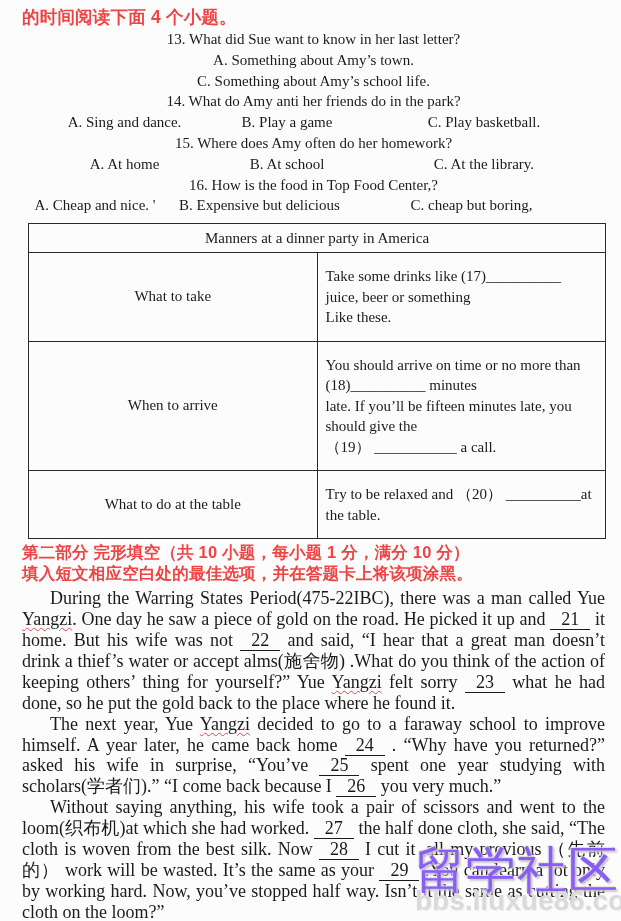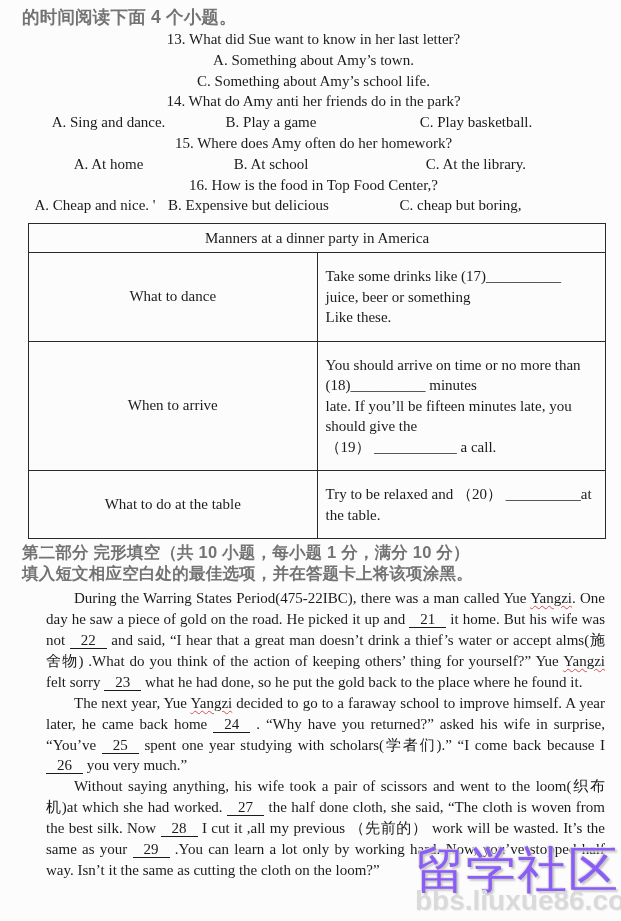--- a/index.html
+++ b/index.html
@@ -13,34 +13,34 @@
     padding: 5px 16px 0 22px;
     font-family: "Liberation Serif", serif;
     color: #1b1b1b;
   }
   
   .zh {
     font-family: "Liberation Sans", sans-serif;
     font-weight: 700;
     font-size: 16.5px;
     line-height: 21px;
-    color: #737373;
+    color: #ef4444;
     letter-spacing: 0.2px;
   }
   .zh-title { font-size: 17.5px; line-height: 24px; }
   
   .eline {
     font-size: 15px;
     line-height: 20.8px;
     white-space: nowrap;
     text-align: center;
   }
   .opt-row { display: grid; }
-  .cols-a { grid-template-columns: 173px 152px 1fr; }
-  .cols-b { grid-template-columns: 146px 148px 1fr; }
+  .cols-a { grid-template-columns: 173px 152px 1fr; margin-left: 16px; }
+  .cols-b { grid-template-columns: 146px 148px 1fr; gap: 11px; }
   
   table.ltable {
     border-collapse: collapse;
     width: 578px;
     margin: 7px 0 3px 6px;
     font-size: 15px;
     table-layout: fixed;
   }
   table.ltable td { border: 1px solid #2a2a2a; vertical-align: middle; }
   td.t-title { text-align: center; height: 29px; }
@@ -50,25 +50,24 @@
     white-space: pre-line;
     line-height: 20.5px;
     font-size: 15px;
   }
   .rh1 { height: 51px; }
   .rh2 { height: 80px; margin-left: 16px; }
   .rh3 { height: 42px; }
   
   .psg-wrap { margin-top: 4px; }
   .psg {
-    font-size: 15px;
+    font-size: 18px;
     line-height: 20.9px;
     text-align: justify;
     text-indent: 28px;
-    margin-left: 24px;
   }
   .seg-blank {
     border-bottom: 1px solid #1a1a1a;
     padding: 0 11px;
     white-space: nowrap;
   }
   .seg-misspell {
     text-decoration: underline;
     text-decoration-style: wavy;
     text-decoration-color: #d05050;
@@ -145,21 +144,21 @@
     </div>
   </div>
 
 
   <table class="ltable">
     <tbody>
         <tr>
       <td class="t-title" colspan="2">Manners at a dinner party in America</td>
     </tr>
     <tr>
-      <td class="t-label rh1">What to dance</td>
+      <td class="t-label rh1">What to take</td>
       <td class="t-content rh1">Take some drinks like (17)__________ juice, beer or something
 Like these.</td>
     </tr>
     <tr>
       <td class="t-label rh2">When to arrive</td>
       <td class="t-content rh2">You should arrive on time or no more than (18)__________  minutes
 late. If you’ll be fifteen minutes late, you should give the
 （19） ___________  a call.</td>
     </tr>
     <tr>

